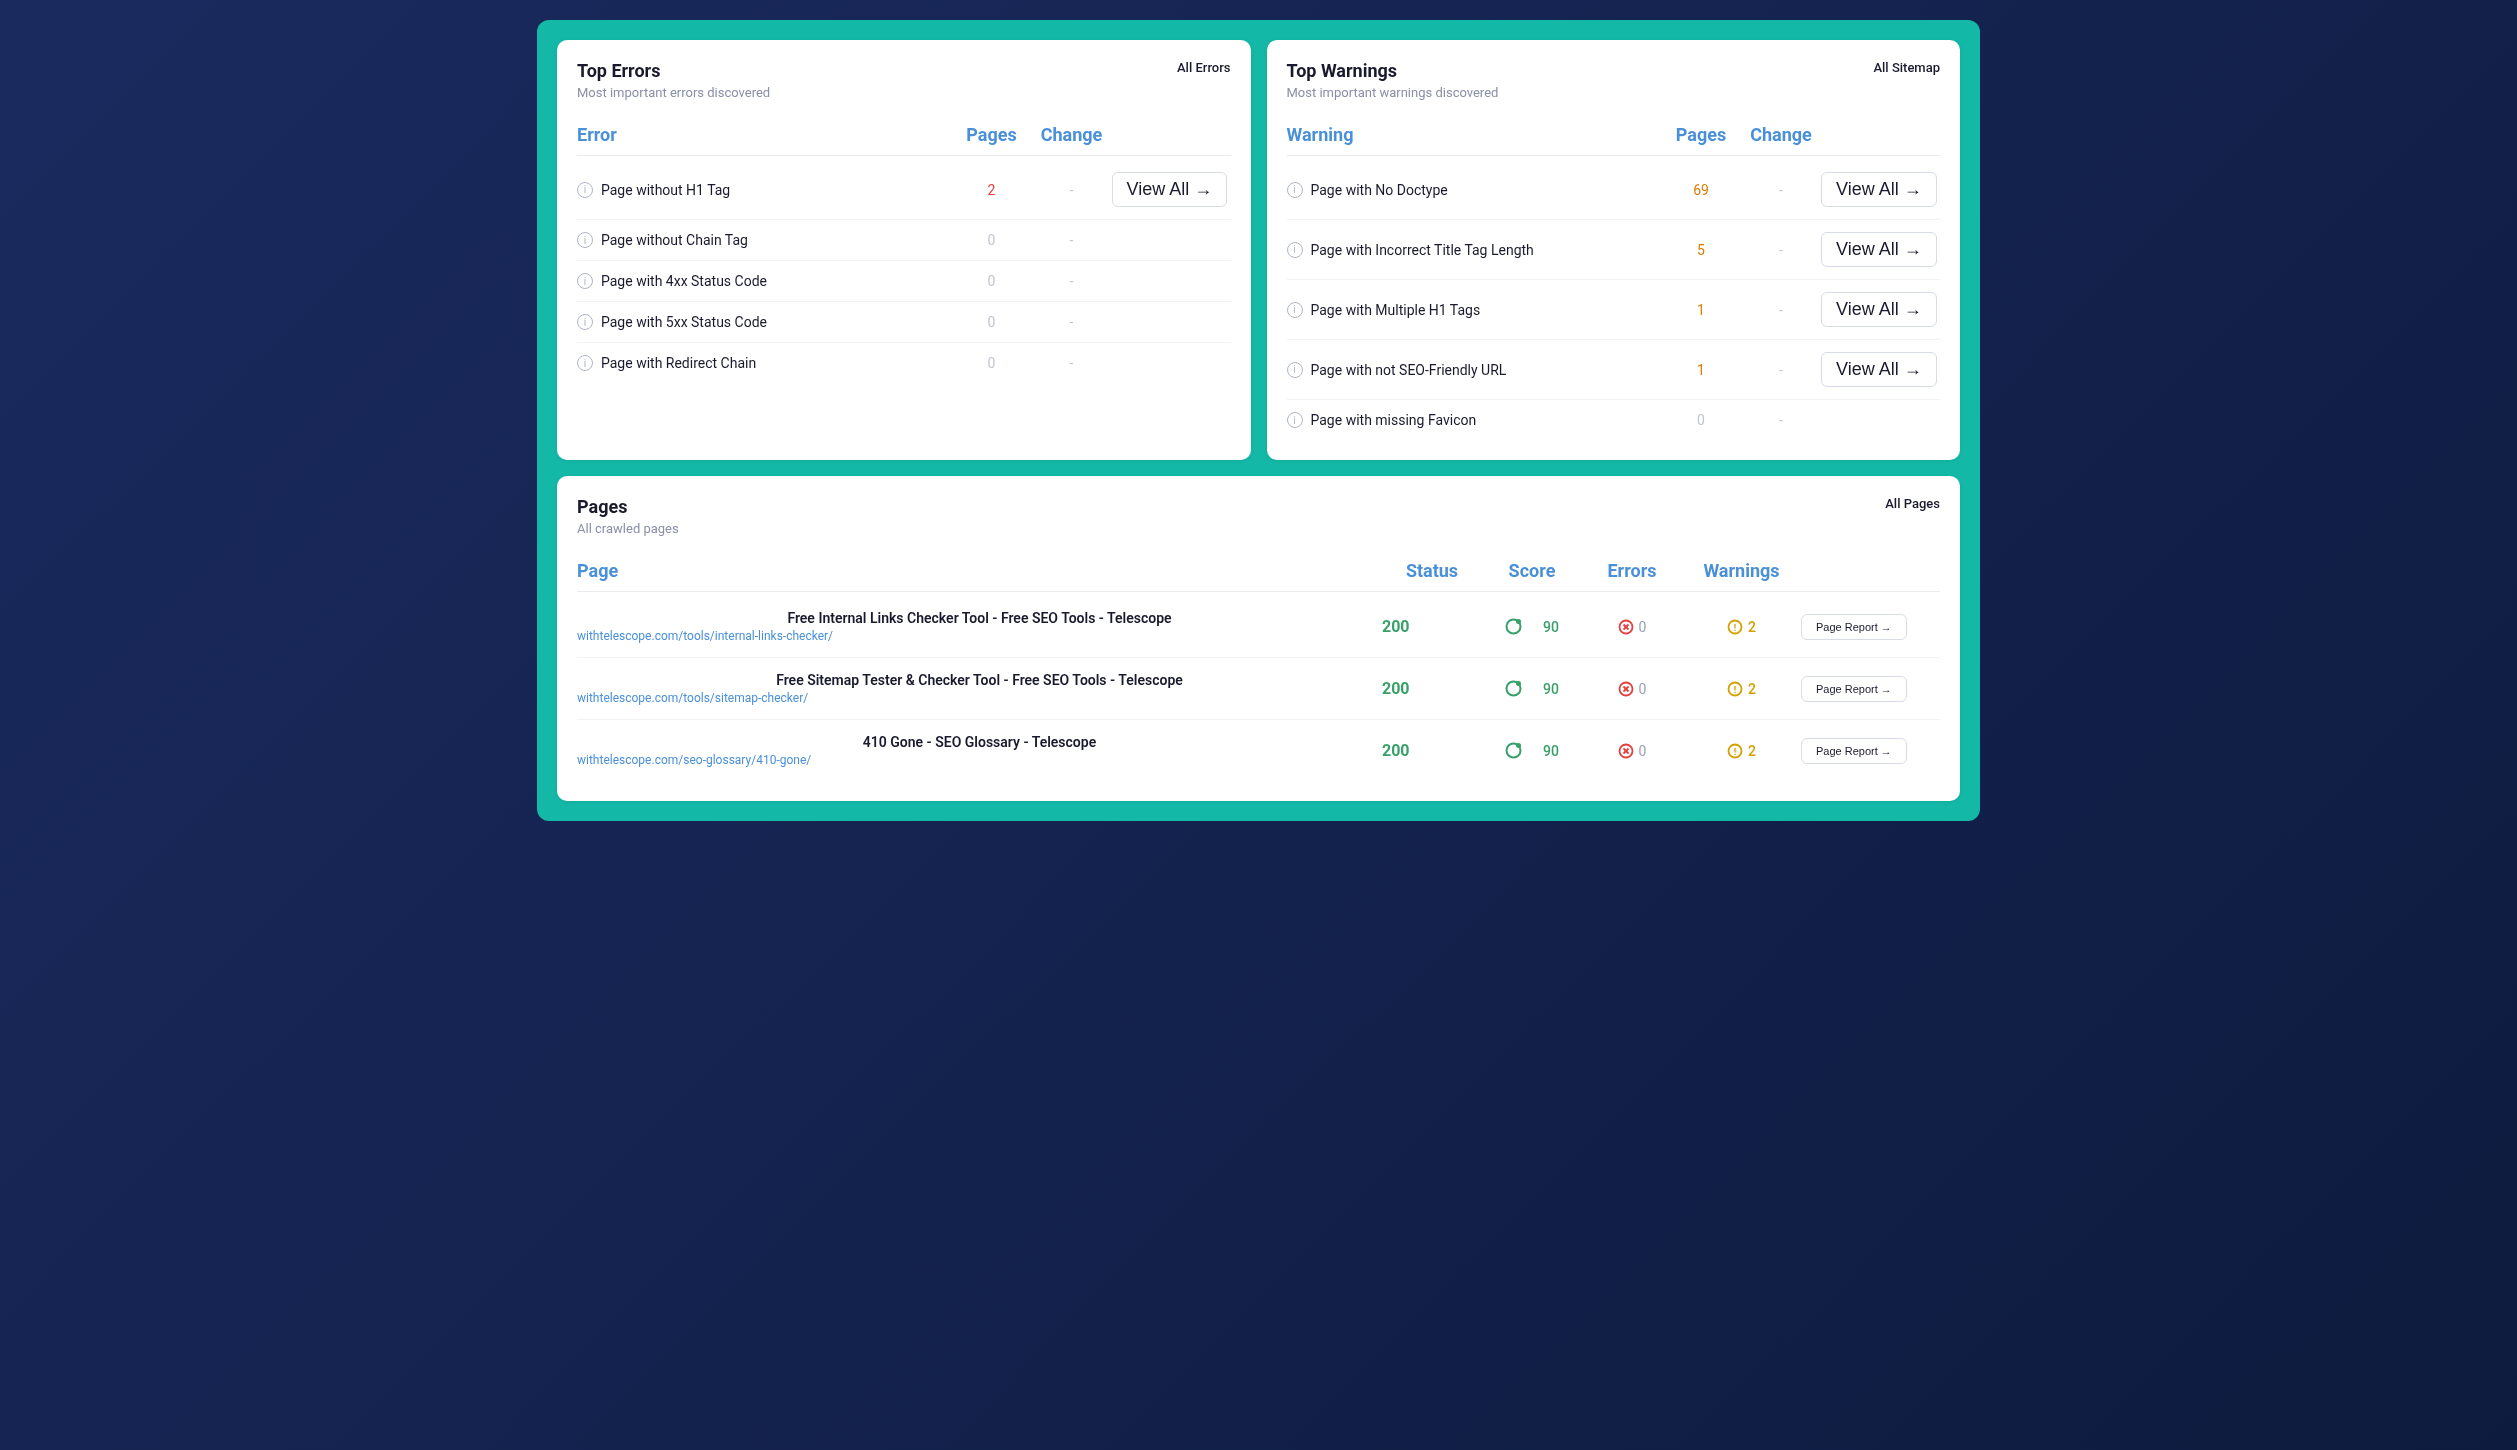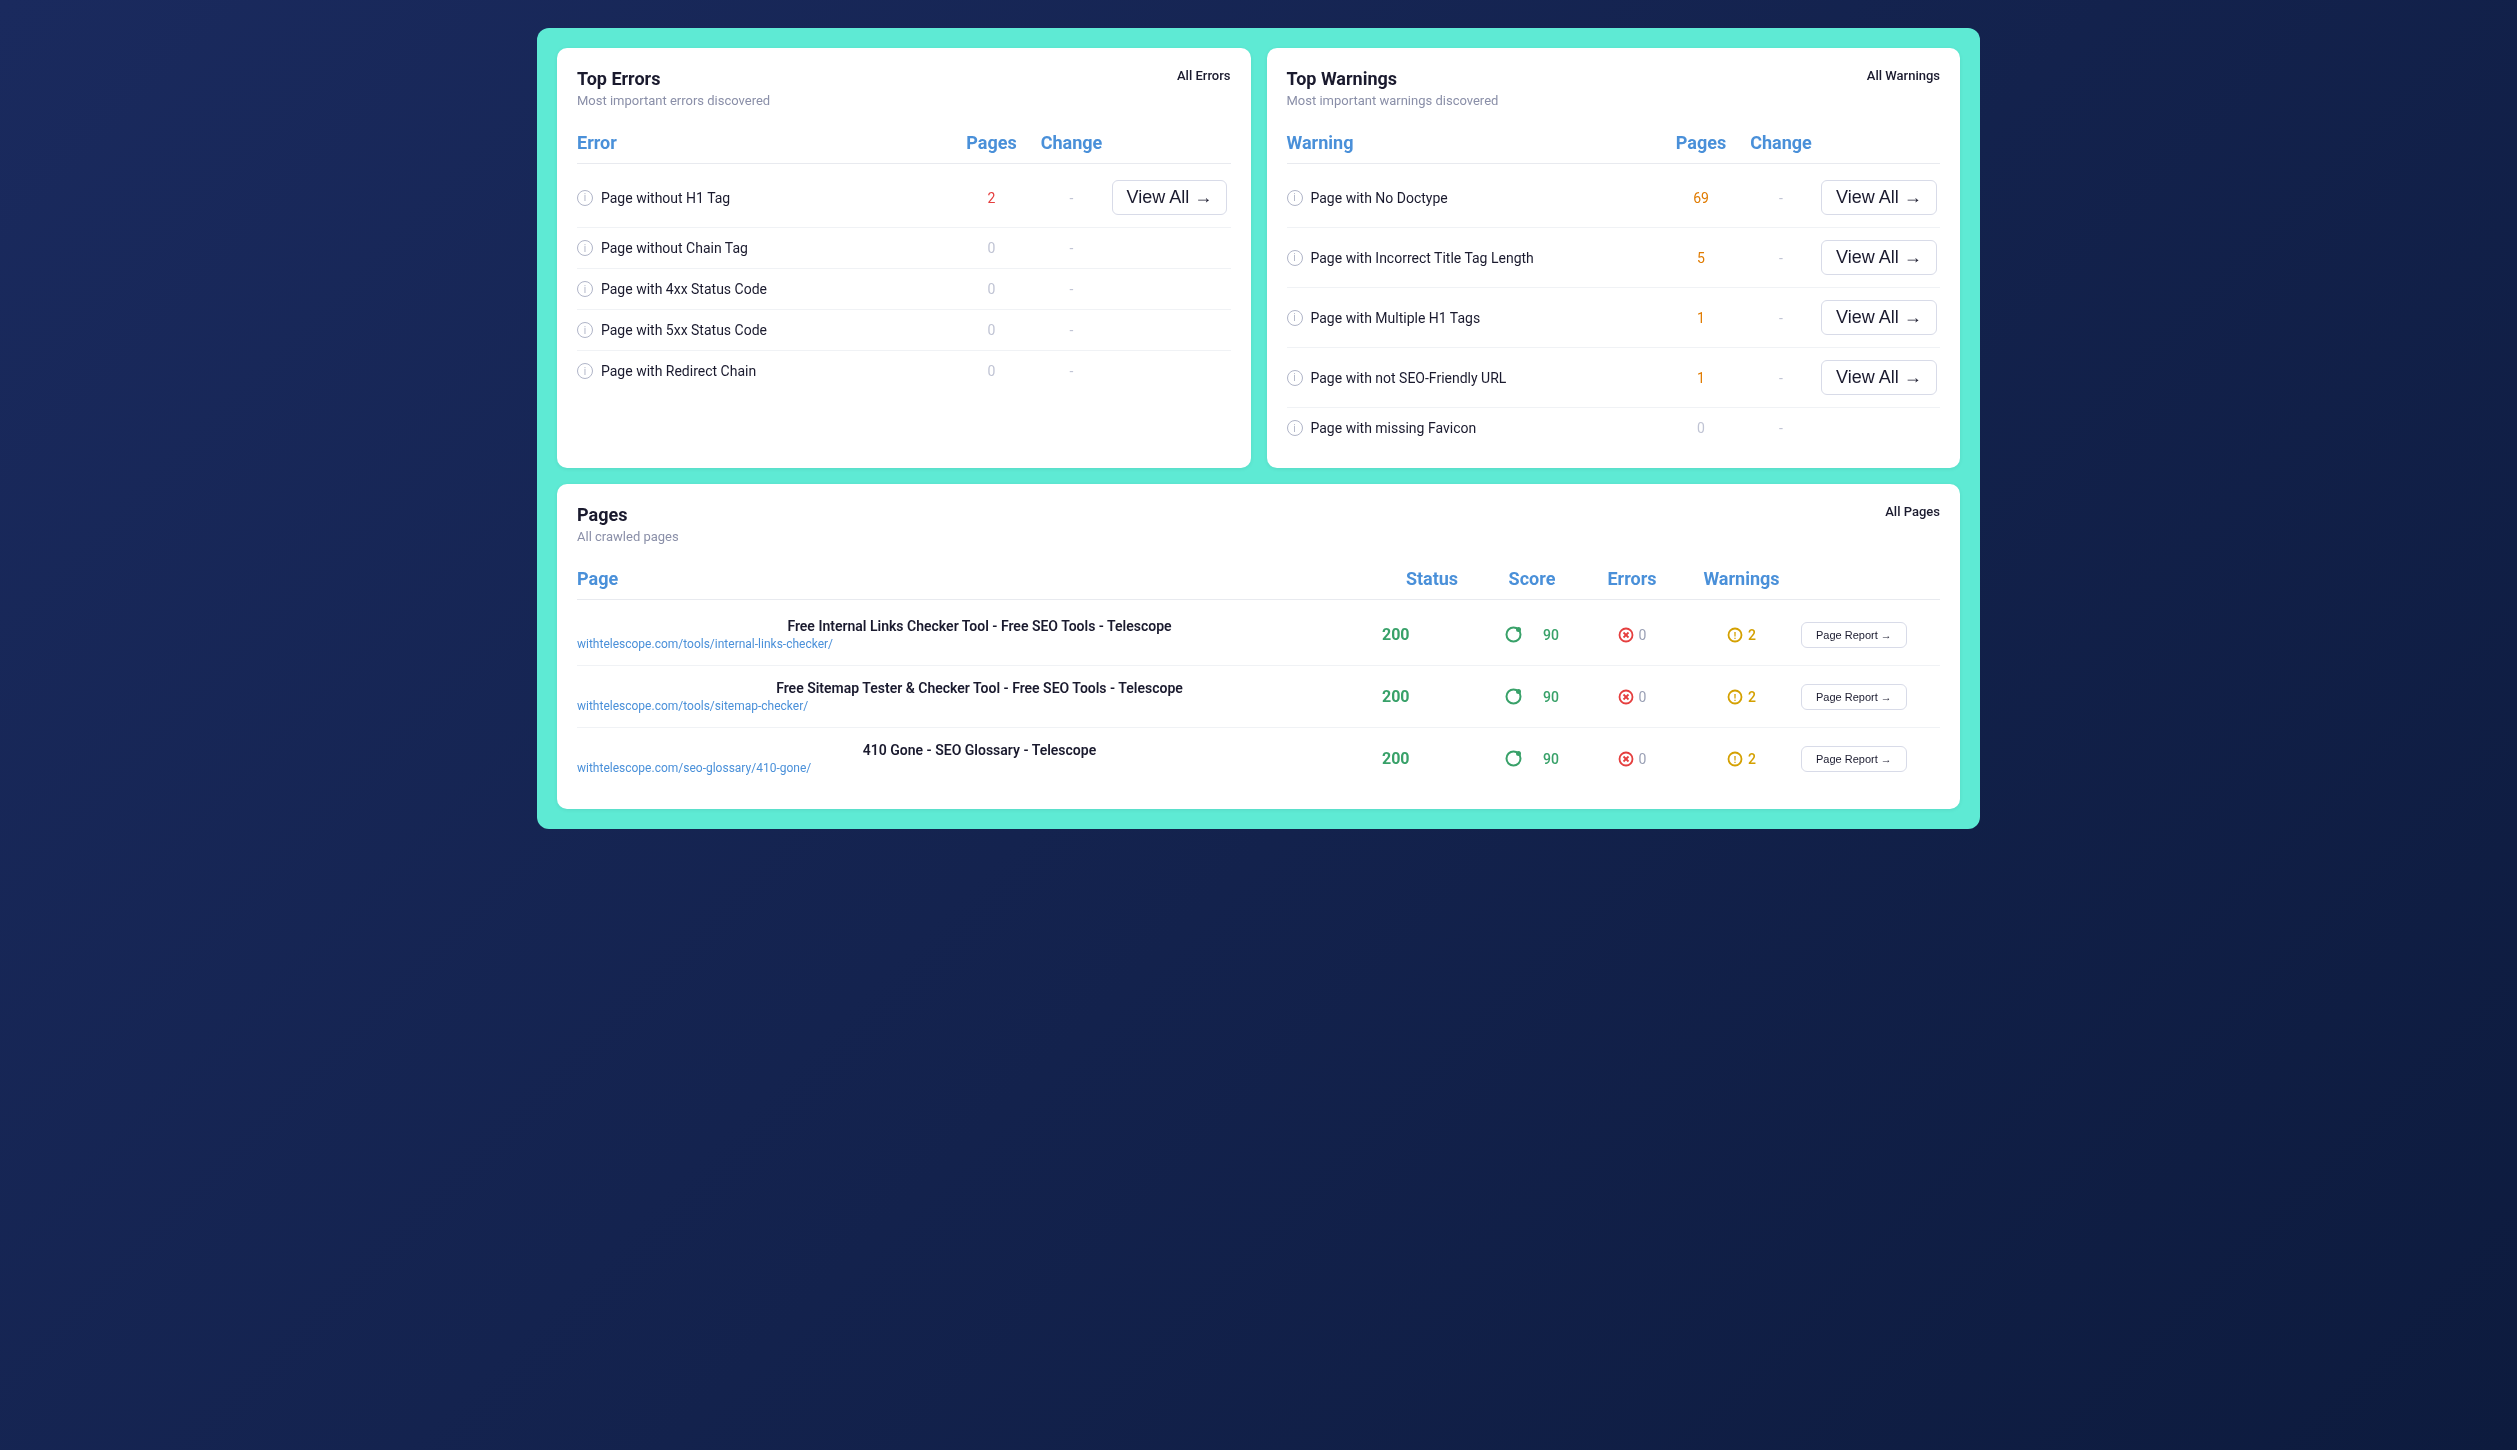--- a/index.html
+++ b/index.html
@@ -3,25 +3,25 @@
   <meta charset="utf-8">
   <style>
     * { box-sizing: border-box; margin: 0; padding: 0; }
     body {
       font-family: -apple-system, BlinkMacSystemFont, 'Segoe UI', Roboto, sans-serif;
       background: linear-gradient(135deg, #1a2a5e 0%, #0d1b3e 100%);
       min-height: 100vh;
       padding: 20px;
     }
     .main-container {
-      background: #5eead4;
+      background: #14b8a6;
       border-radius: 12px;
       padding: 20px;
       max-width: 1443px;
-      margin: 8px auto;
+      margin: 0 auto;
     }
     .top-row {
       display: grid;
       grid-template-columns: 1fr 1fr;
       gap: 16px;
       margin-bottom: 16px;
     }
     .card {
       background: #fff;
       border-radius: 10px;
@@ -299,21 +299,21 @@
         </div>
       </div>
     </div>
 
     <div class="card warnings-table">
       <div class="card-header">
         <div>
           <div class="card-title">Top Warnings</div>
           <div class="card-subtitle">Most important warnings discovered</div>
         </div>
-        <a class="card-link">All Warnings</a>
+        <a class="card-link">All Sitemap</a>
       </div>
       <div class="table-container">
         <div class="table-header">
           <div class="col-header">Warning</div>
           <div class="col-header center">Pages</div>
           <div class="col-header center">Change</div>
           <div class="col-header"></div>
         </div>
 
         <div class="table-row">

